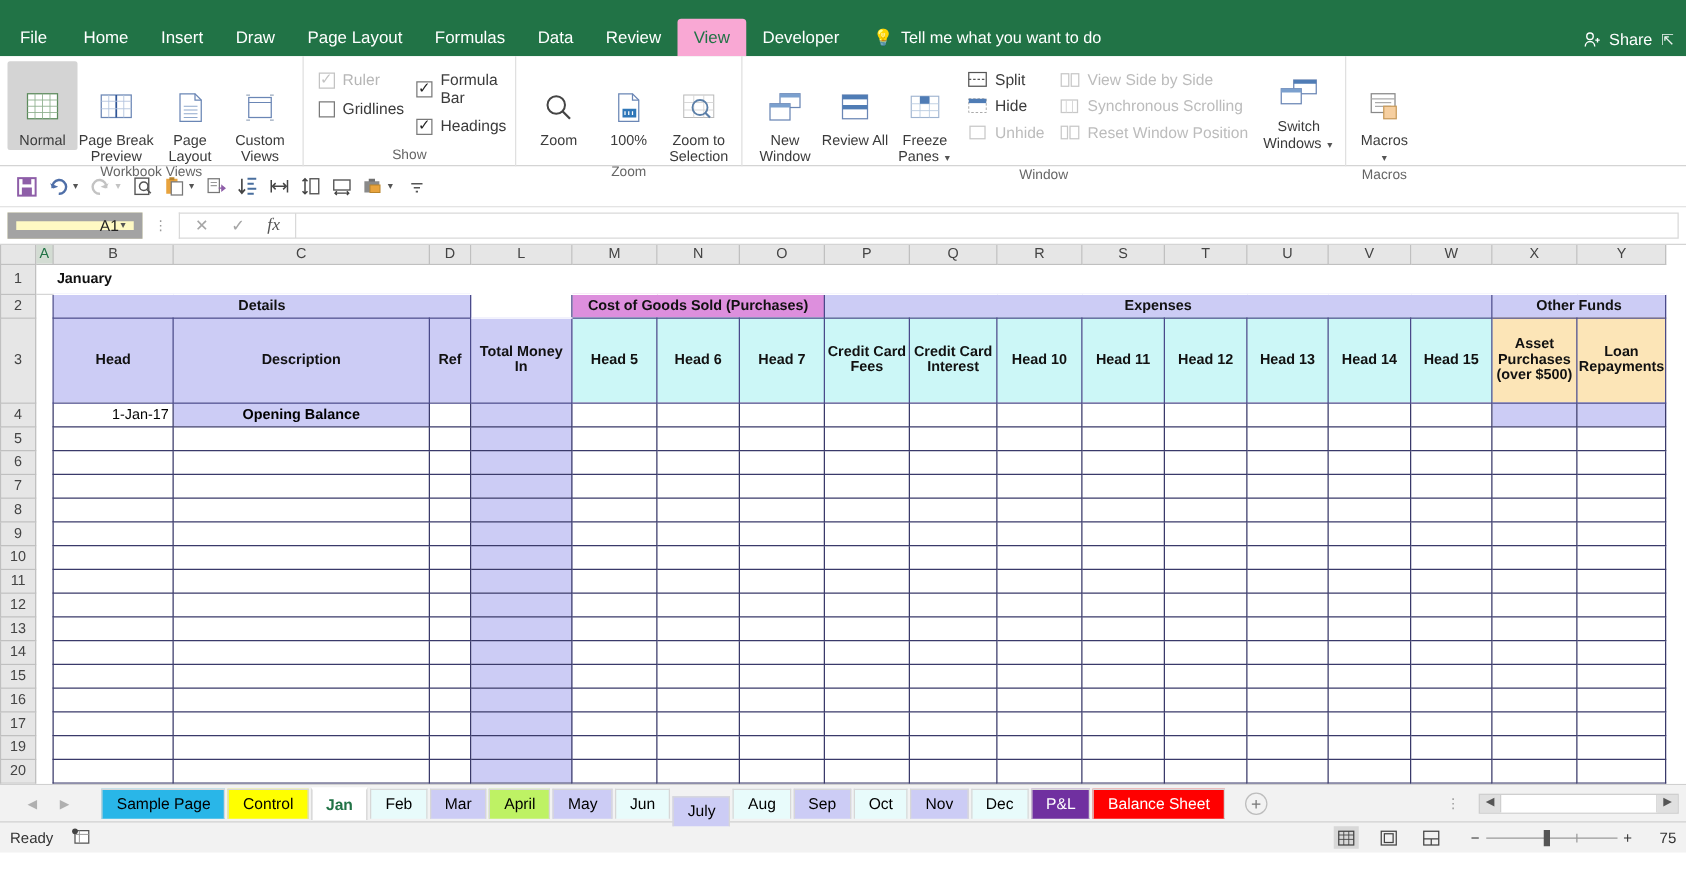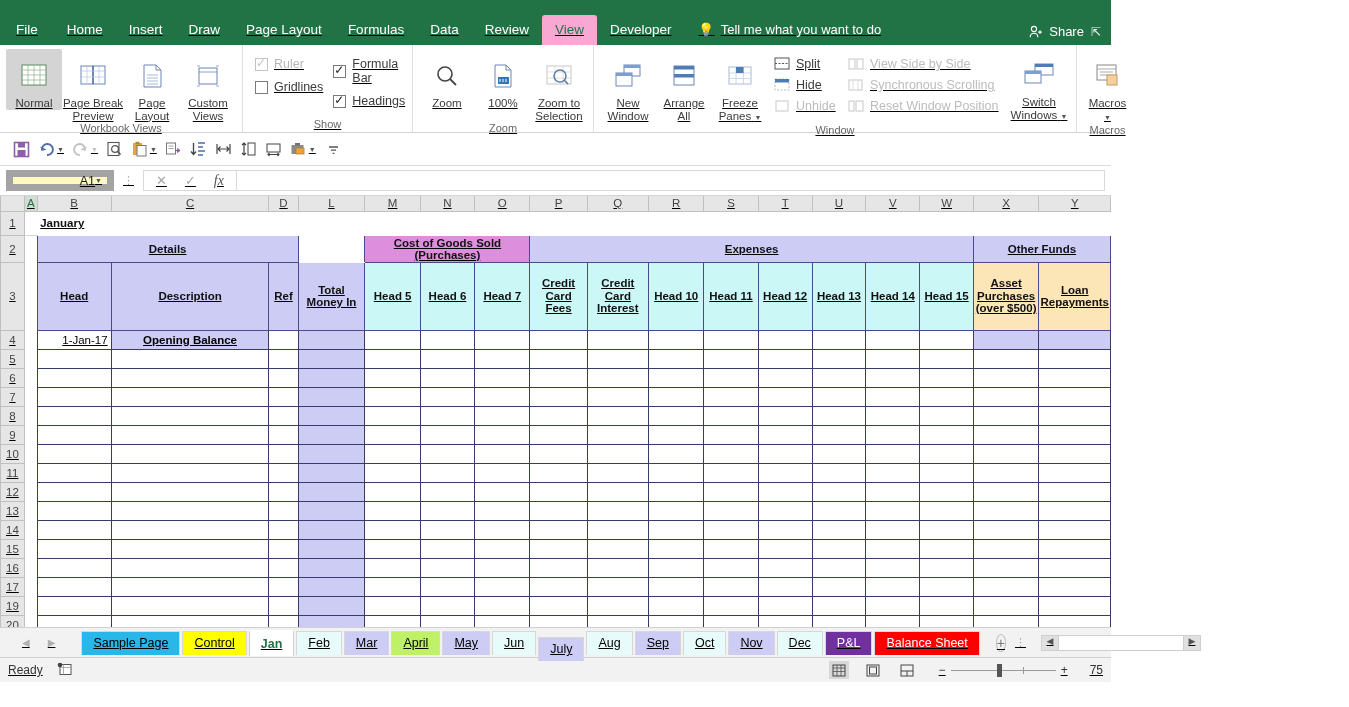--- a/index.html
+++ b/index.html
@@ -3,21 +3,21 @@
 <meta charset="utf-8">
 <style>
   * { box-sizing: border-box; }
   html, body {
     margin: 0; padding: 0;
     width: 1349px; height: 707px;
     overflow: hidden;
     font-family: "Liberation Sans", sans-serif;
     background: #fff;
   }
-  #app { position: relative; width: 1111px; height: 707px; text-decoration: underline; }
+  #app { position: relative; width: 1349px; height: 707px; }
 
   
   .ribbon-tabs {
     height: 45px; background: #217346; display: flex; align-items: flex-end;
     position: relative;
   }
   .rtab {
     color: #fff; font-size: 13.5px; padding: 0 13px; height: 30px;
     line-height: 30px; cursor: default; white-space: nowrap;
   }
@@ -47,21 +47,21 @@
   .rgroup-body { flex: 1; display: flex; align-items: flex-start; padding: 4px 6px 0 6px; }
   .rgroup-title {
     text-align: center; font-size: 11px; color: #666; height: 15px;
     line-height: 13px;
   }
   .rgroup + .rgroup { border-left: 1px solid #e0e0e0; }
 
   .bigbtn {
     width: 56px; display: flex; flex-direction: column; align-items: center;
     font-size: 11.5px; color: #3b3b3b; text-align: center; line-height: 12.5px;
-    padding-top: 9px; cursor: default;
+    padding-top: 19px; cursor: default;
   }
   .bigbtn.w60 { width: 62px; }
   .bigbtn.sel { background: #d4d4d4; border-radius:2px; }
   .bigbtn .lbl { margin-top: 3px; }
   .ico { height: 36px; display:flex; align-items:center; justify-content:center; }
 
   .checkcol { display: flex; flex-direction: column; gap: 9px; padding: 8px 4px 0 6px; }
   .chk { display: flex; align-items: center; gap: 6px; font-size: 12.5px; color: #3b3b3b; }
   .chk.dim { color: #b6b6b6; }
   .box {
@@ -333,21 +333,21 @@
           <span class="lbl">New Window</span>
         </div>
         <div class="bigbtn">
           <span class="ico">
             <svg width="28" height="26" viewBox="0 0 28 26">
               <rect x="4" y="3" width="20" height="19" fill="#fff" stroke="#6a86b5" stroke-width="1"></rect>
               <rect x="4" y="3" width="20" height="3.5" fill="#4f7cb5"></rect>
               <rect x="4" y="11" width="20" height="3.5" fill="#4f7cb5"></rect>
             </svg>
           </span>
-          <span class="lbl">Arrange All</span>
+          <span class="lbl">Review All</span>
         </div>
         <div class="bigbtn">
           <span class="ico">
             <svg width="28" height="26" viewBox="0 0 28 26">
               <rect x="3" y="4" width="22" height="17" fill="#fff" stroke="#9fb4d0" stroke-width=".9"></rect>
               <path d="M3 10h22M3 15.5h22M10 4v17M17.5 4v17" stroke="#b9cbe0" stroke-width=".7"></path>
               <rect x="10" y="4" width="7.5" height="6" fill="#4f7cb5"></rect>
             </svg>
           </span>
           <span class="lbl"><span>Freeze Panes</span> <span class="caretdn">▼</span></span>

